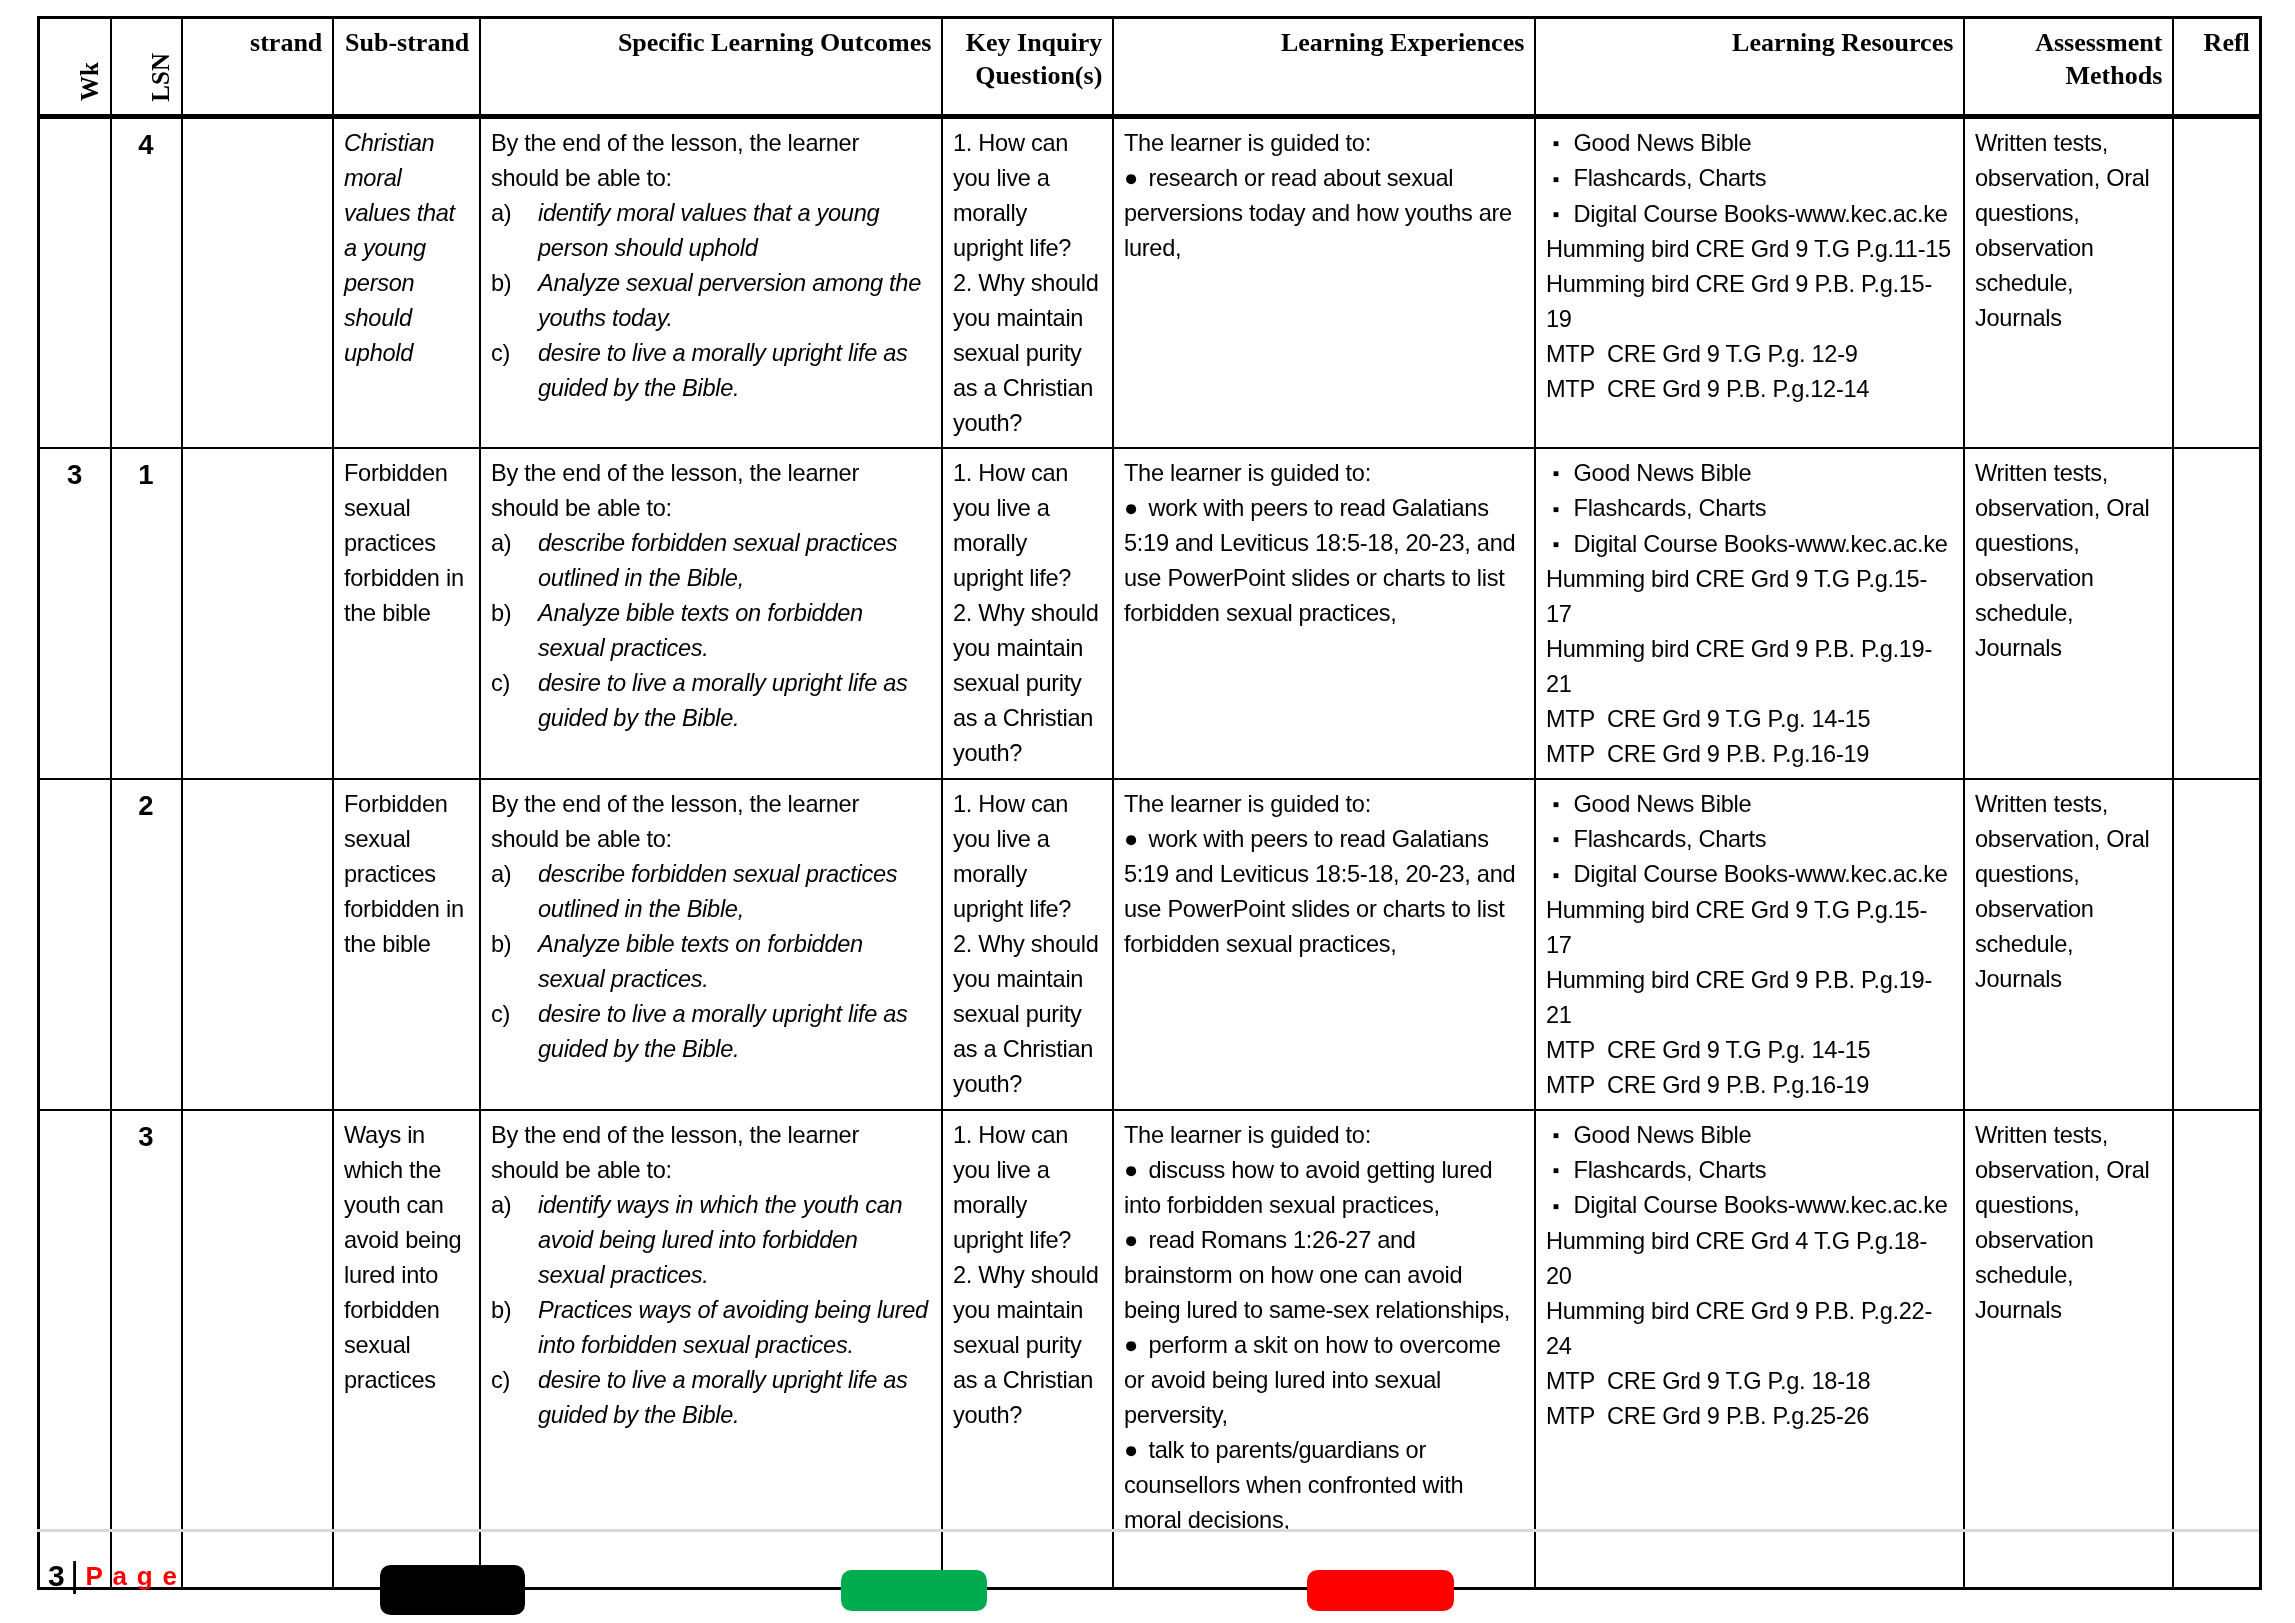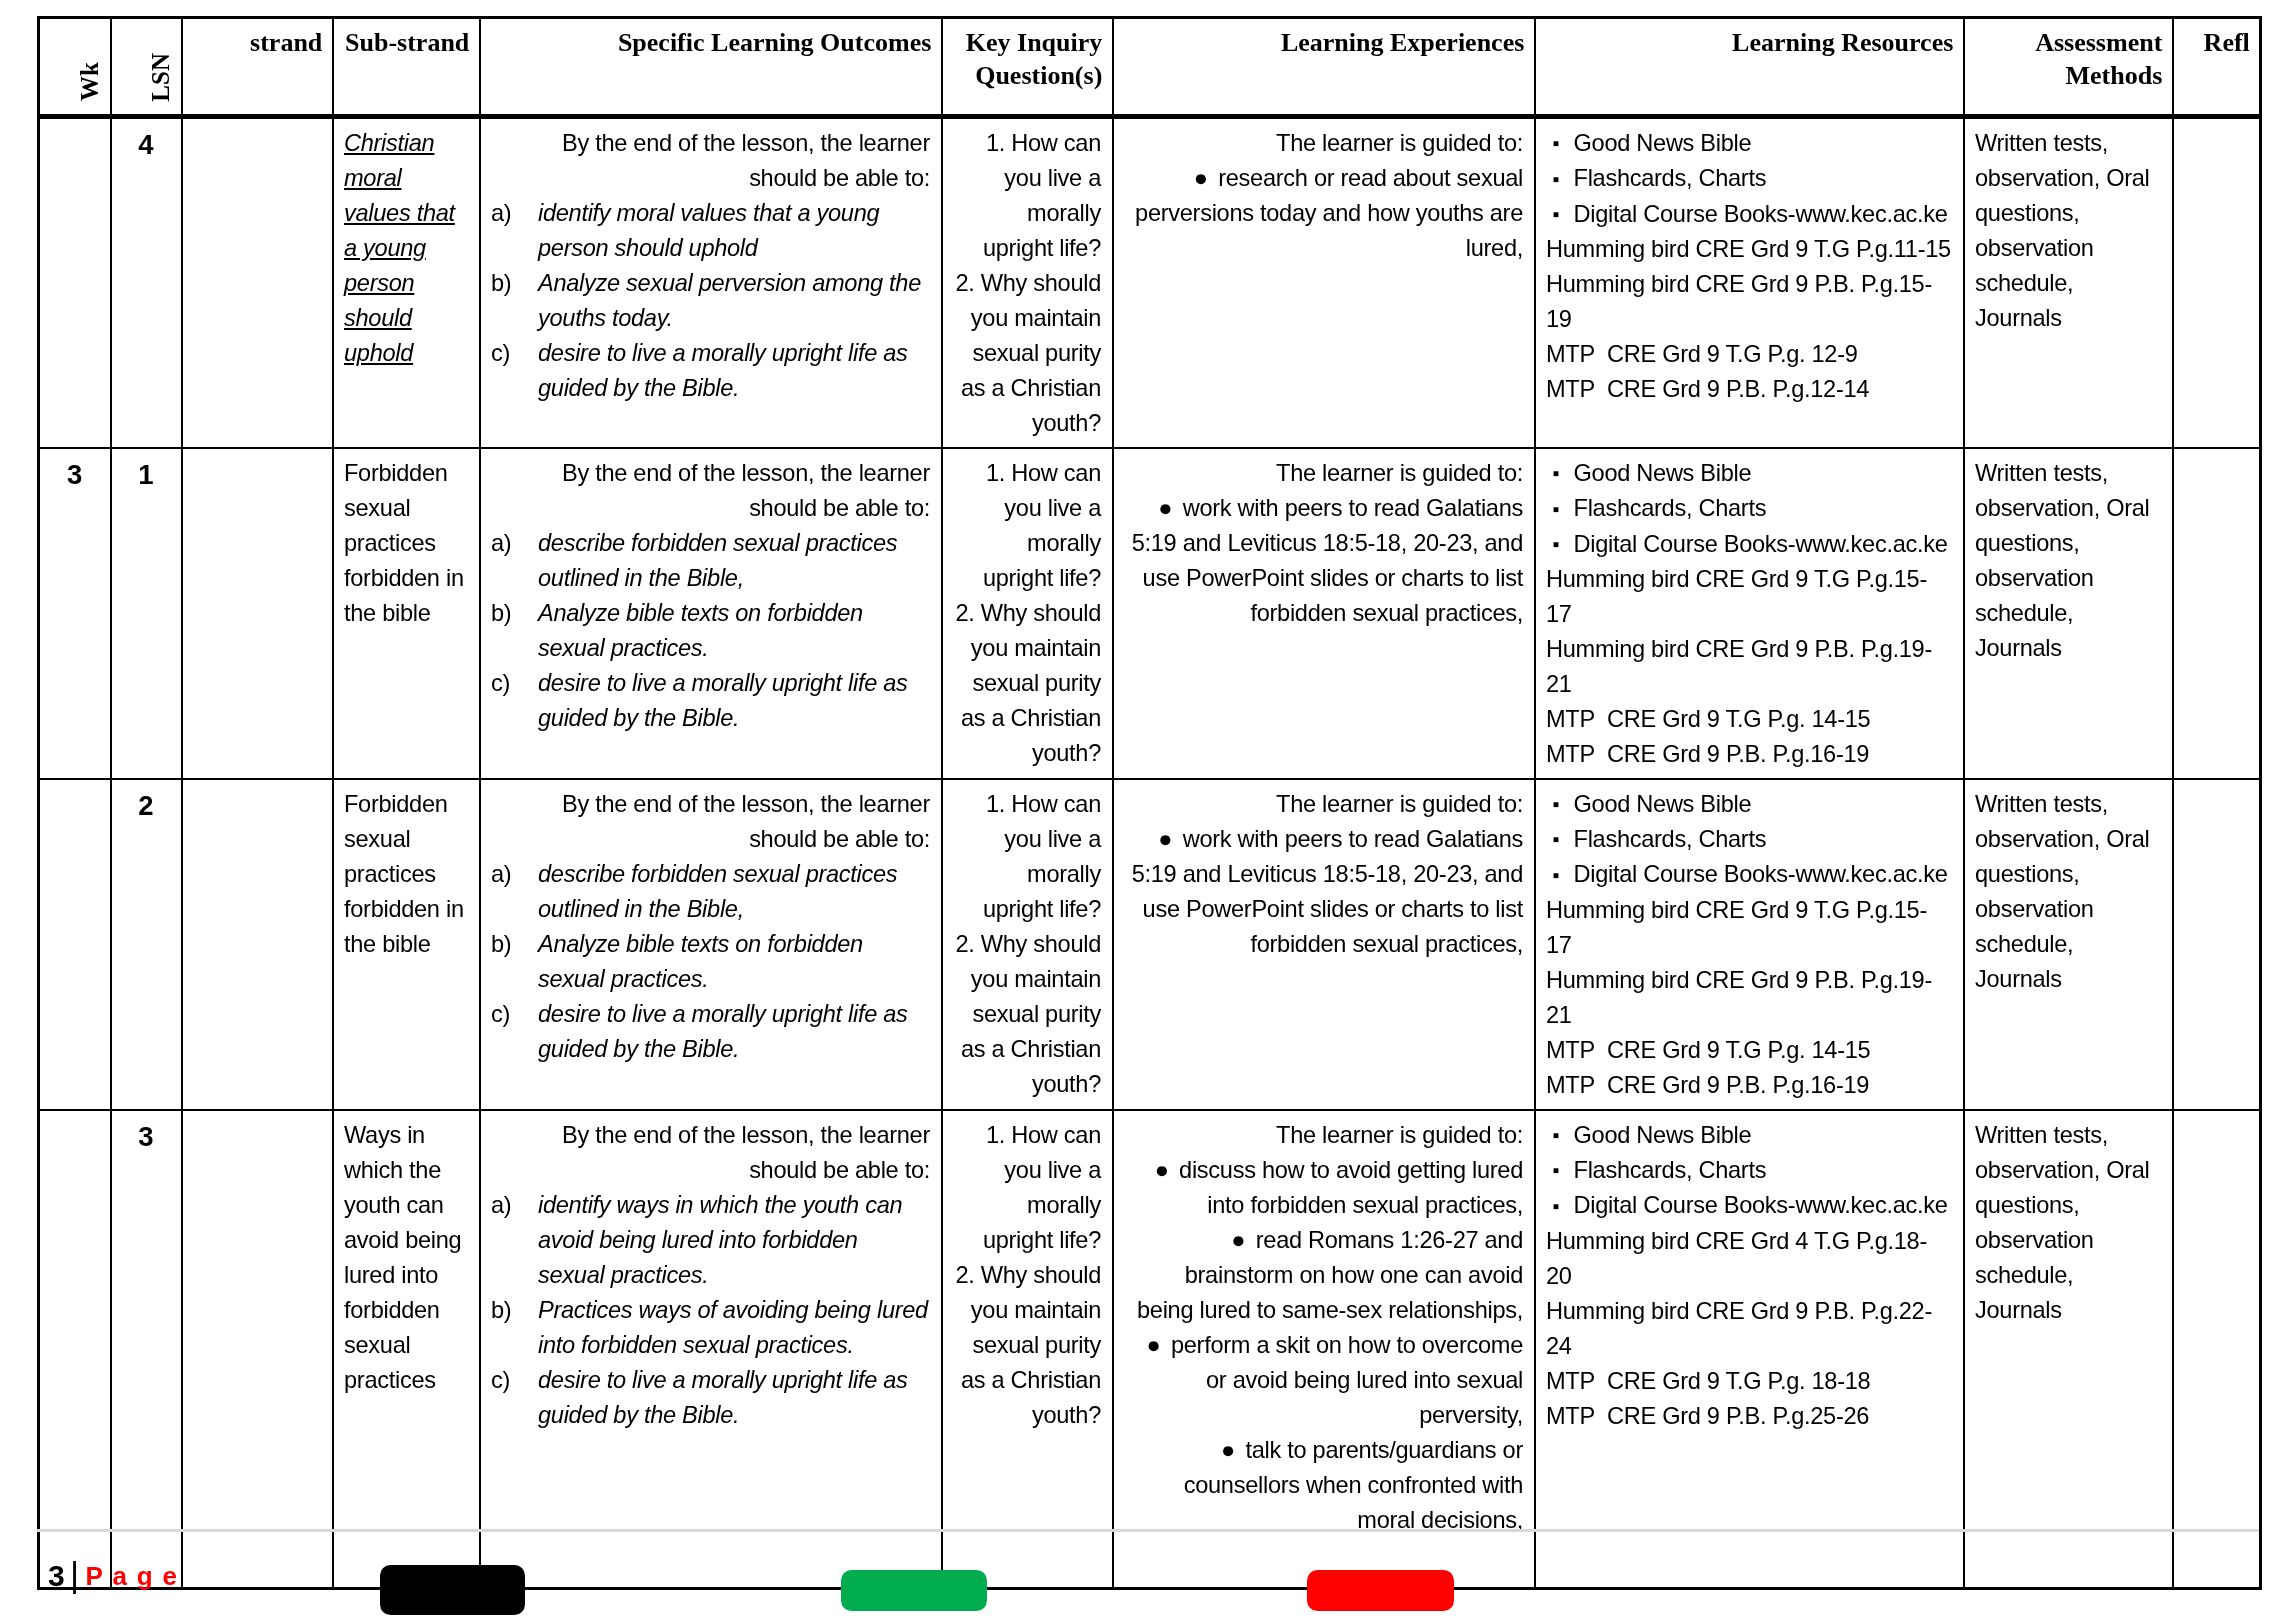--- a/index.html
+++ b/index.html
@@ -35,23 +35,23 @@
   tbody td {
     font-size:23.6px; line-height:35px; letter-spacing:-0.3px;
     padding:6.5px 10.5px;
   }
   tbody tr:nth-of-type(1){height:311px}
   tbody tr:nth-of-type(2){height:308px}
   tbody tr:nth-of-type(3){height:312px}
   tbody tr:nth-of-type(4){height:478px}
 
   td.num { font-weight:bold; font-size:27.5px; text-align:center; padding-top:7.9px; letter-spacing:0; }
-  td.sub.italic { font-style:italic;text-decoration:underline; }
-
-  .cell-p { margin:0;text-align:right; }
+  td.sub.italic { font-style:italic; }
+
+  .cell-p { margin:0; }
   .oc-item { display:flex; margin:0; }
   .oc-label { flex:0 0 47px; }
   .oc-text { flex:1 1 auto;font-style:italic; }
   .bullet-glyph { display:inline-block; margin-right:10.5px; }
   .sq-glyph { display:inline-block; margin-right:14.4px; font-size:19.6px; vertical-align:0.7px; }
   .res-bullet { padding-left:6.5px; margin:0; }
   .res-line { margin:0; white-space:pre-wrap; }
 
   
   .footer-rule { position:absolute; left:37px; top:1529px; width:2222px; height:2.6px; background:#d9d9d9; }

